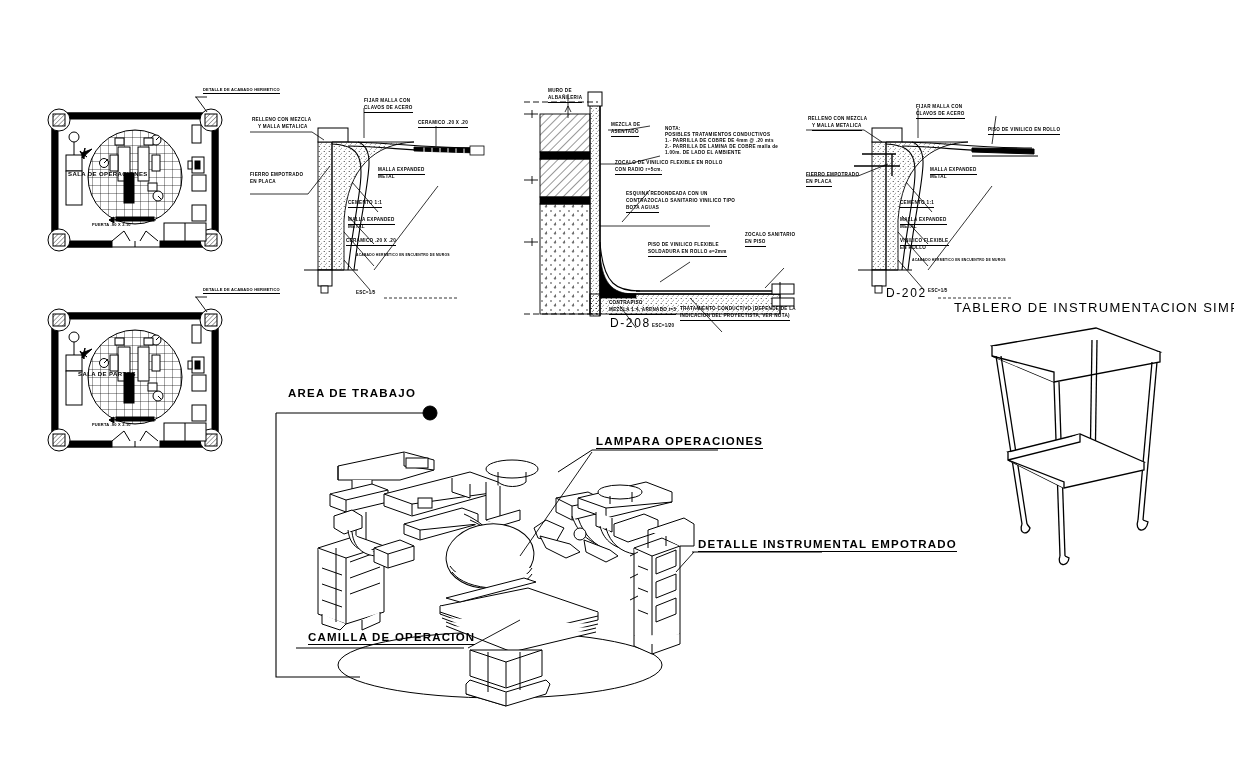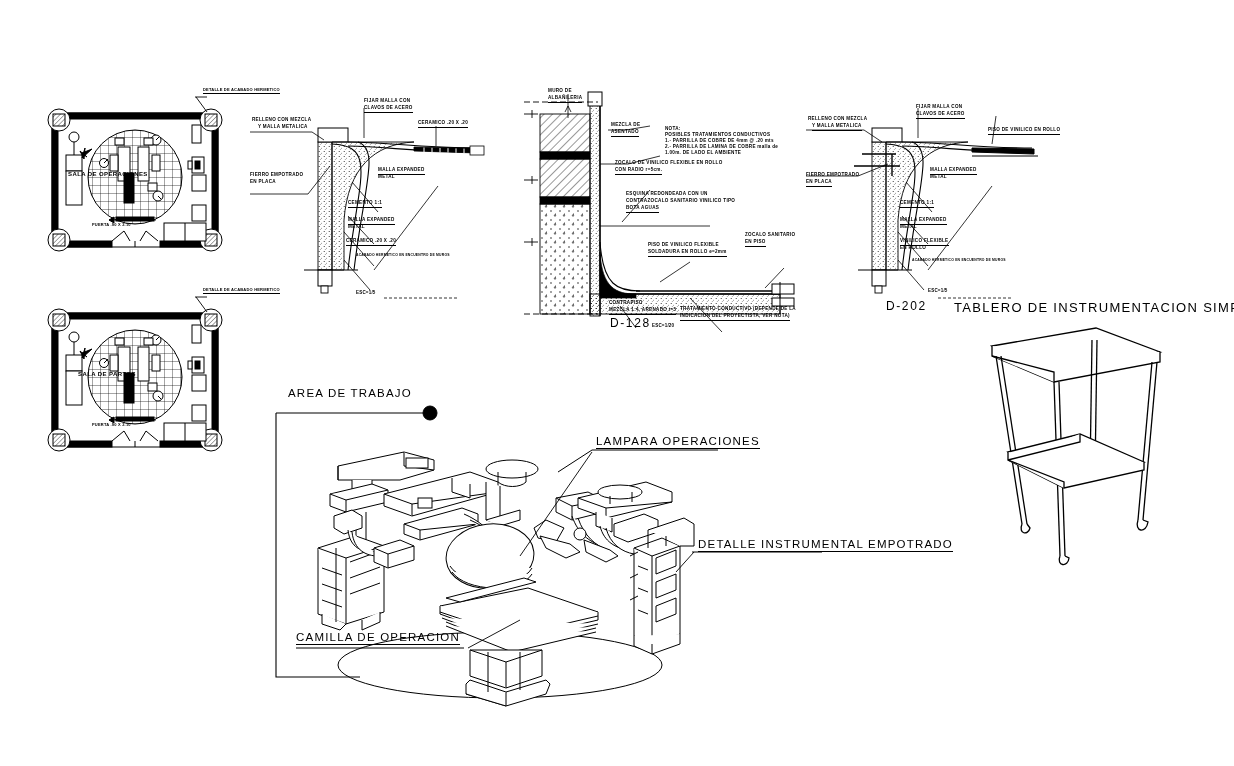--- a/index.html
+++ b/index.html
@@ -4,21 +4,21 @@
 <style>
   html,body{margin:0;padding:0;background:#ffffff;}
   body{width:1234px;height:766px;position:relative;overflow:hidden;
        font-family:"Liberation Sans", sans-serif;color:#000;}
   .stage{position:absolute;left:0;top:0;width:1234px;height:766px;}
   svg{display:block;}
   .lbl{position:absolute;white-space:nowrap;font-family:"Liberation Sans", sans-serif;
        color:#000;letter-spacing:0.5px;}
   .tiny{font-size:4px;font-weight:bold;letter-spacing:0.2px;line-height:5px;}
   .tiny2{font-size:4.6px;font-weight:bold;letter-spacing:0.3px;line-height:5.5px;}
-  .mid{font-size:11.5px;letter-spacing:1.2px;}
+  .mid{font-size:11.5px;letter-spacing:1.2px;font-weight:bold;}
   .big{font-size:13px;letter-spacing:1.3px;}
   .ul{border-bottom:1px solid #000;padding-bottom:1px;}
   .detname{font-size:12px;letter-spacing:1.6px;}
   .scl{font-size:4.5px;font-weight:bold;letter-spacing:0.2px;}
 </style>
 </head>
 <body>
 
 <div class="stage">
 
@@ -532,41 +532,41 @@
 <div class="lbl tiny2 ul" style="left:609px;top:307px;">MEZCLA 1:4, ARENADO t=5</div>
 <div class="lbl tiny2" style="left:680px;top:306px;">TRATAMIENTO CONDUCTIVO (DEPENDE DE LA</div>
 <div class="lbl tiny2 ul" style="left:680px;top:313px;">INDICACION DEL PROYECTISTA, VER NOTA)</div>
 
 <div class="lbl tiny2" style="left:665px;top:126px;">NOTA:</div>
 <div class="lbl tiny2" style="left:665px;top:132px;">POSIBLES TRATAMIENTOS CONDUCTIVOS</div>
 <div class="lbl tiny2" style="left:665px;top:138px;">1.- PARRILLA DE COBRE DE 4mm @ .20 mts</div>
 <div class="lbl tiny2" style="left:665px;top:144px;">2.- PARRILLA DE LAMINA DE COBRE malla de</div>
 <div class="lbl tiny2" style="left:665px;top:150px;">     1.00m. DE LADO EL AMBIENTE</div>
 
-<div class="lbl detname" style="left:610px;top:316px;">D-128</div>
+<div class="lbl detname" style="left:610px;top:316px;">D-208</div>
 <div class="lbl scl" style="left:652px;top:323px;">ESC=1/20</div>
 
 <div class="lbl tiny2" style="left:808px;top:116px;">RELLENO CON MEZCLA</div>
 <div class="lbl tiny2 ul" style="left:812px;top:123px;">Y MALLA METALICA</div>
 <div class="lbl tiny2" style="left:806px;top:172px;">FIERRO EMPOTRADO</div>
 <div class="lbl tiny2 ul" style="left:806px;top:179px;">EN PLACA</div>
 <div class="lbl tiny2" style="left:916px;top:104px;">FIJAR MALLA CON</div>
 <div class="lbl tiny2 ul" style="left:916px;top:111px;">CLAVOS DE ACERO</div>
 <div class="lbl tiny2 ul" style="left:988px;top:127px;">PISO DE VINILICO EN ROLLO</div>
 <div class="lbl tiny2 ul" style="left:930px;top:167px;">MALLA EXPANDED</div>
 <div class="lbl tiny2" style="left:930px;top:174px;">METAL</div>
 <div class="lbl tiny2 ul" style="left:900px;top:200px;">CEMENTO 1:1</div>
 <div class="lbl tiny2 ul" style="left:900px;top:217px;">MALLA EXPANDED</div>
 <div class="lbl tiny2" style="left:900px;top:224px;">METAL</div>
 <div class="lbl tiny2 ul" style="left:900px;top:238px;">VINILICO FLEXIBLE</div>
 <div class="lbl tiny2" style="left:900px;top:245px;">EN ROLLO</div>
 <div class="lbl tiny" style="left:912px;top:258px;font-size:3.4px;">ACABADO HERMETICO EN ENCUENTRO DE MUROS</div>
-<div class="lbl detname" style="left:886px;top:299px;">D-202</div>
+<div class="lbl detname" style="left:886px;top:286px;">D-202</div>
 <div class="lbl scl" style="left:928px;top:288px;">ESC=1/5</div>
 
 <div class="lbl mid" style="left:288px;top:387px;">AREA DE TRABAJO</div>
 <div class="lbl mid ul" style="left:596px;top:435px;">LAMPARA  OPERACIONES</div>
 <div class="lbl mid ul" style="left:698px;top:538px;">DETALLE  INSTRUMENTAL  EMPOTRADO</div>
-<div class="lbl mid ul" style="left:296px;top:631px;text-align:center;">CAMILLA  DE  OPERACION</div>
+<div class="lbl mid ul" style="left:308px;top:631px;text-align:center;">CAMILLA  DE  OPERACION</div>
 
 <div class="lbl big" style="left:954px;top:300px;">TABLERO DE INSTRUMENTACION SIMPLE</div>
 
 </div>
 
 </body></html>

